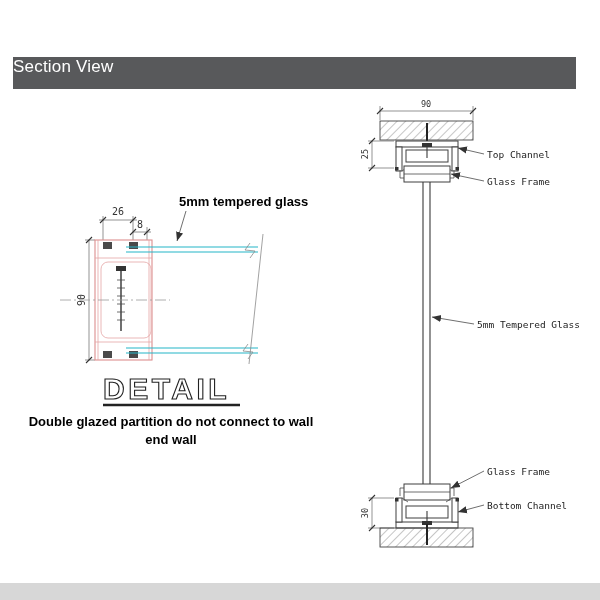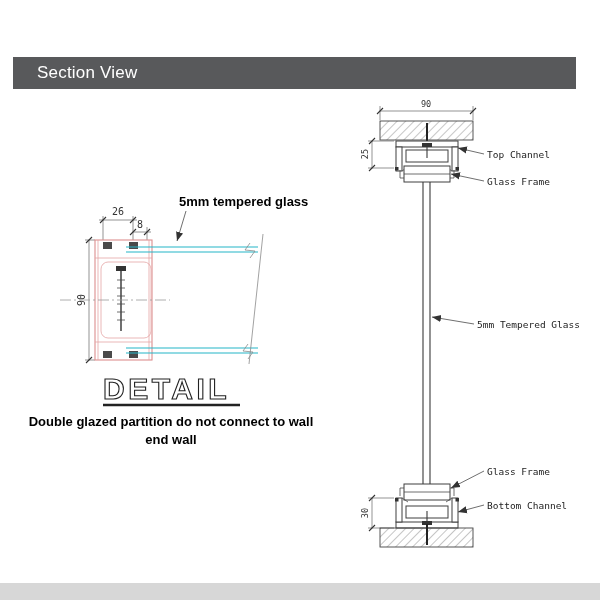--- a/index.html
+++ b/index.html
@@ -1,21 +1,21 @@
 <!DOCTYPE html>
 <html><head>
 <meta charset="utf-8">
 <style>
   * { margin:0; padding:0; box-sizing:border-box; }
   html,body { width:600px; height:600px; background:#ffffff; font-family:"Liberation Sans",sans-serif; }
   .page { position:relative; width:600px; height:600px; background:#ffffff; overflow:hidden; }
   .header-bar {
     position:absolute; left:13px; top:57px; width:563px; height:32px;
-    background:#58595b; color:#ffffff; display:flex; align-items:center;
-    padding-left:24px; font-size:17px; letter-spacing:0.2px;
+    background:#58595b; color:#ffffff; display:flex; 
+    padding-left:0; font-size:17px; letter-spacing:0.2px;
   }
   .footer-strip { position:absolute; left:0; bottom:0; width:600px; height:17px; background:#d7d7d7; }
   .drawing-svg { position:absolute; left:0; top:0; }
 
   
   .thin   { stroke:#666; stroke-width:0.7; fill:none; }
   .tick   { stroke:#333; stroke-width:1.1; fill:none; }
   .dk     { stroke:#3a3a3a; stroke-width:1.1; fill:none; }
   .thin-dk{ stroke:#4a4a4a; stroke-width:0.8; fill:none; }
   .profile{ stroke:#3f3f3f; stroke-width:1; fill:#ffffff; }

